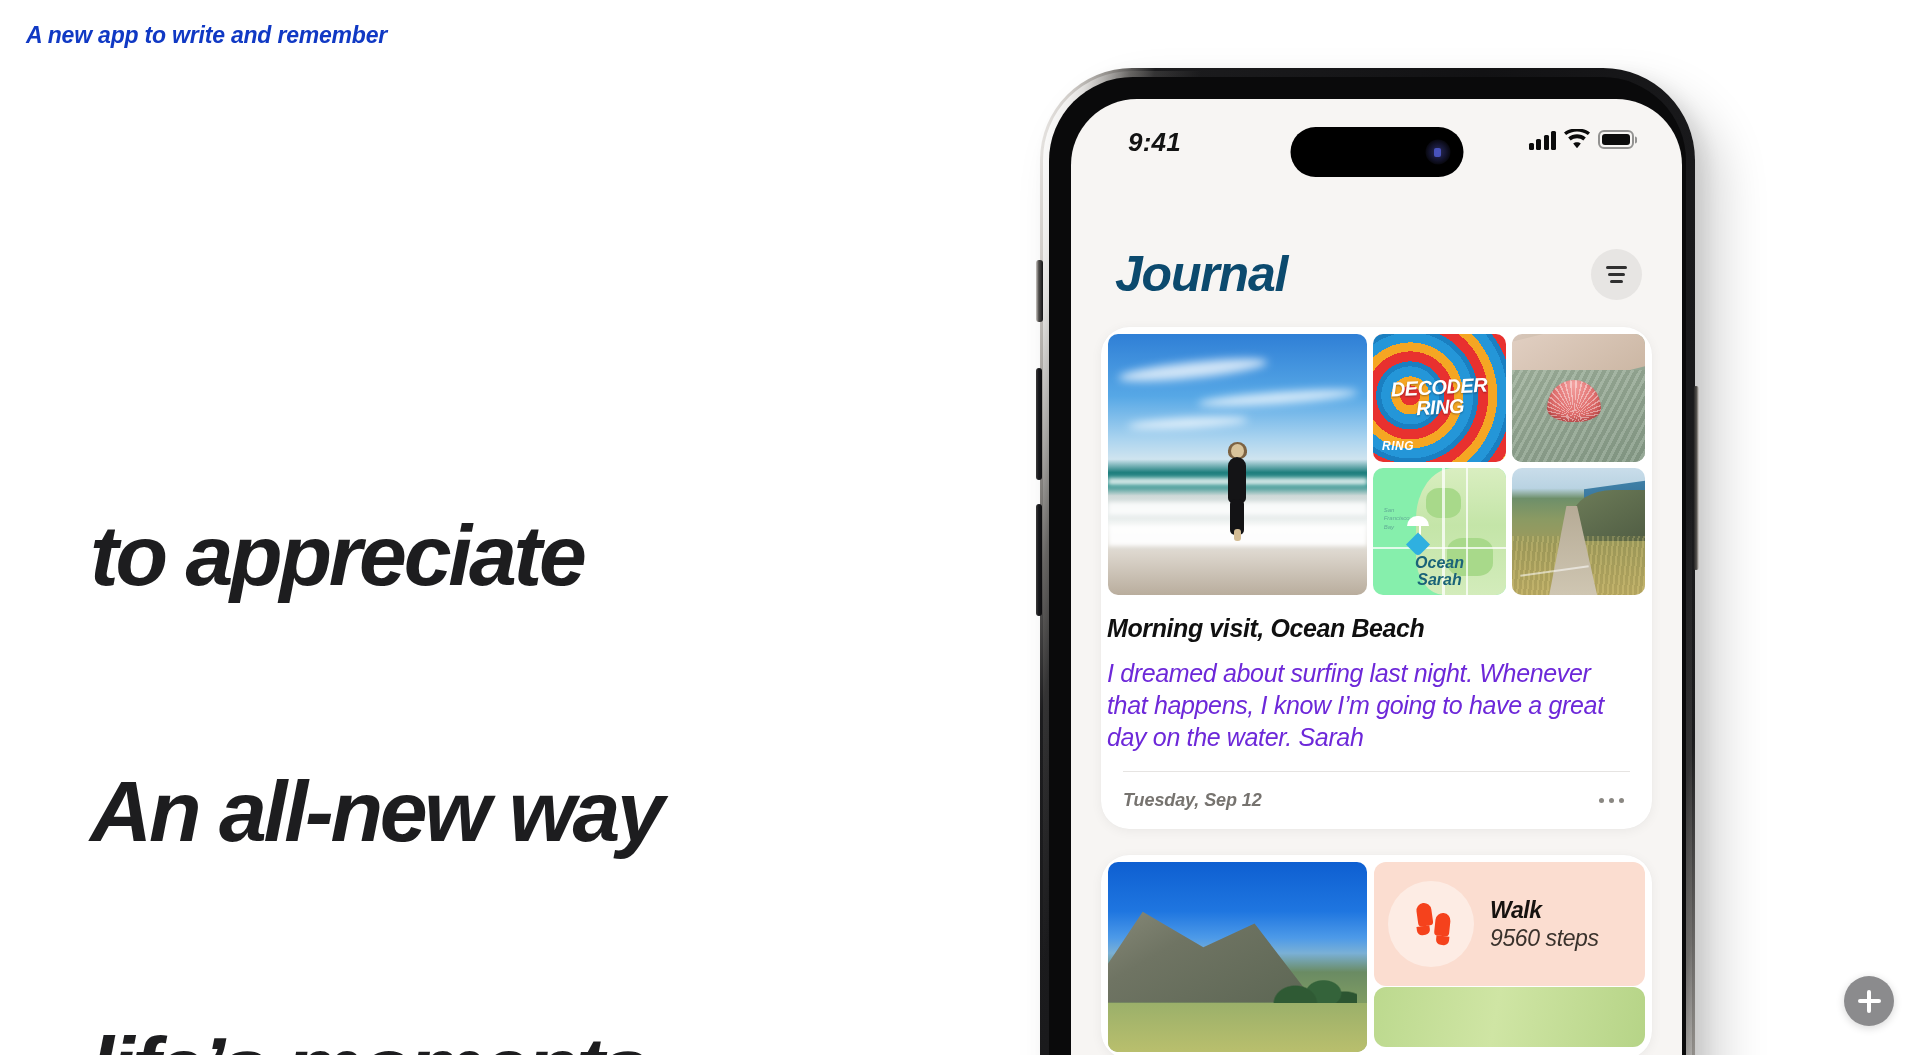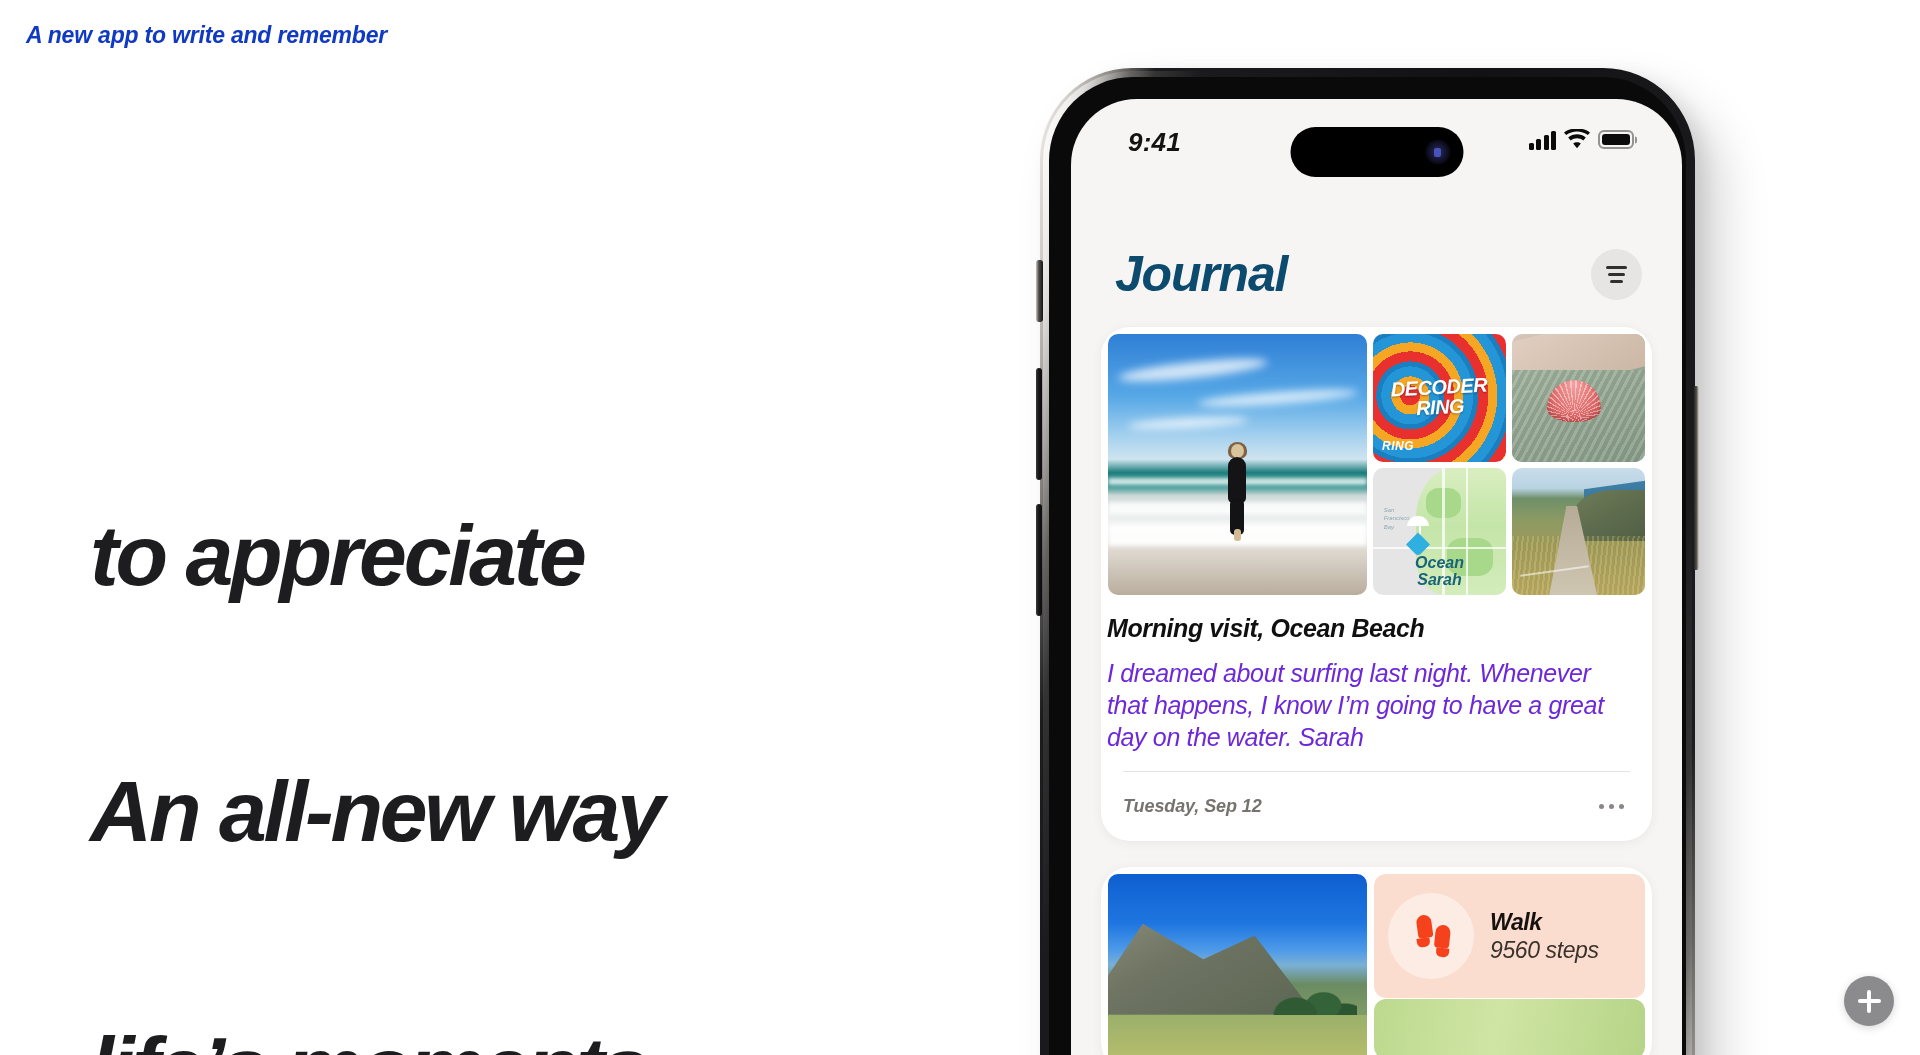--- a/index.html
+++ b/index.html
@@ -402,21 +402,21 @@
   }
   .ph-shell .sh::after {
     content:"";
     position:absolute; inset:0;
     border-radius: inherit;
     background: repeating-conic-gradient(from 200deg at 50% 88%,
       rgba(255,255,255,.42) 0deg 3deg, rgba(0,0,0,0) 3deg 9deg);
   }
 
   
-  .ph-map { background: #e5e5e5; }
+  .ph-map { background: #86efac; }
   .ph-map .land {
     position:absolute; left:32%; top:0; width:70%; height:100%;
     background: linear-gradient(180deg,#d9eec0 0%, #c4e5a8 45%, #d3ecbb 100%);
     border-radius: 40% 0 0 30%;
   }
   .ph-map .park1 {
     position:absolute; left:40%; top:16%; width:26%; height:24%;
     background:#a8d98a; border-radius:38%;
   }
   .ph-map .park2 {
@@ -542,21 +542,21 @@
   .entry-text {
     font-size: 25px;
     line-height: 1.28;
     letter-spacing: -0.35px;
     color: #6d28d9;
     padding-bottom: 18px;
   }
   .entry-footer {
     margin: 0 22px;
     border-top: 1px solid #e6e4e2;
-    height: 70px;
+    height: 58px;
     display: flex;
     align-items: center;
     justify-content: space-between;
   }
   .entry-date {
     font-size: 18px;
     font-weight: 700;
     letter-spacing: -0.1px;
     color: #76736f;
   }

